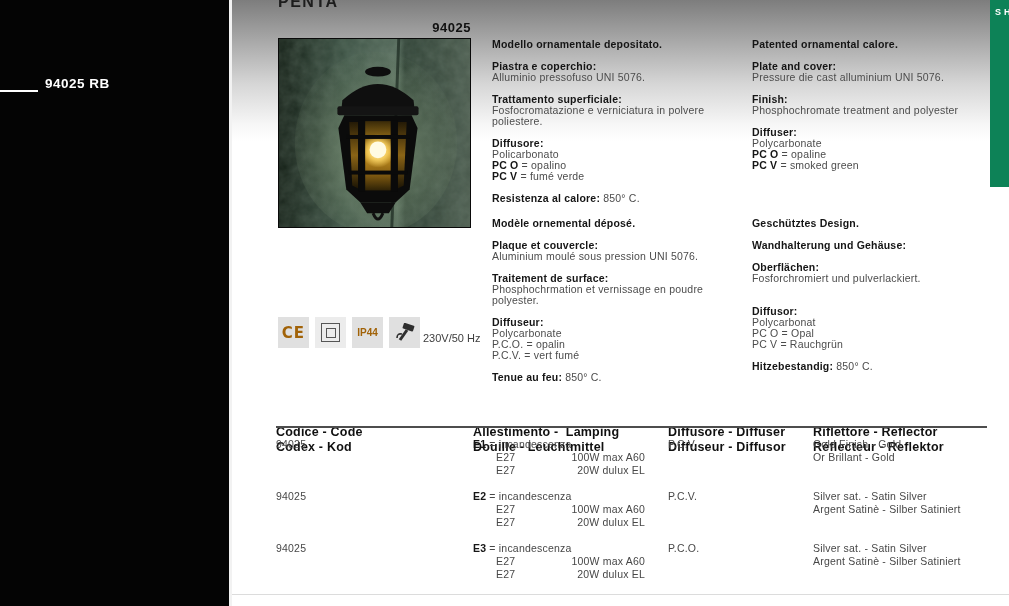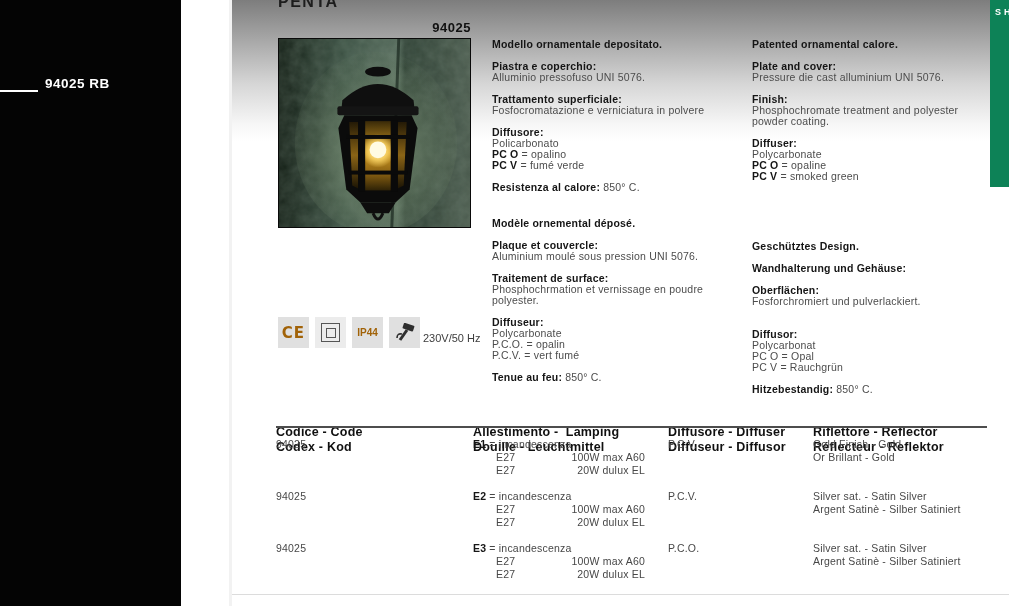--- a/index.html
+++ b/index.html
@@ -1,21 +1,21 @@
 <!DOCTYPE html>
 <html><head>
 <meta charset="utf-8">
 <style>
   * { margin:0; padding:0; box-sizing:border-box; }
   html,body { width:1009px; height:606px; overflow:hidden; background:#fff;
     font-family:"Liberation Sans", sans-serif; }
   .page { position:relative; width:1009px; height:606px; }
 
   
-  .sidebar { position:absolute; left:0; top:0; width:181px; height:606px; background:#040404; }
+  .sidebar { position:absolute; left:0; top:0; width:229px; height:606px; background:#040404; }
   .sidebar-rule { position:absolute; left:0; top:90px; width:38px; height:2px; background:#fff; }
   .sidebar-code { position:absolute; left:45px; top:76px; color:#fff; font-weight:bold;
     font-size:13.5px; letter-spacing:0.5px; }
   .sidebar-edge { position:absolute; left:229px; top:0; width:3px; height:606px; background:#f2f2f2; }
 
   
   .content { position:absolute; left:232px; top:0; width:777px; height:442px;
     background:linear-gradient(to bottom,#7d7d7d 0%,#a7a7a7 9%,#d6d6d6 19%,#f6f6f6 28%,#ffffff 32%); }
 
   .page-title { position:absolute; left:46px; top:-7px; font-size:16px; font-weight:bold;
@@ -33,21 +33,21 @@
   .side-tab span { position:absolute; left:5px; top:7px; color:#fff; font-weight:bold;
     font-size:9px; letter-spacing:3px; white-space:nowrap; }
 
   
   .spec-col { position:absolute; width:250px; font-size:10.5px; line-height:11px;
     color:#4c4c4c; letter-spacing:0.2px; }
   .spec-col strong { color:#151515; }
   .spec-it { left:260px; top:39px; }
   .spec-en { left:520px; top:39px; width:245px; }
   .spec-fr { left:260px; top:218px; }
-  .spec-de { left:520px; top:218px; width:245px;margin-top:23px; }
+  .spec-de { left:520px; top:218px; width:245px; }
   .para { margin-bottom:11px; }
   .spec-de .para:nth-child(4) { margin-top:22px; }
 
   
   .certs { position:absolute; left:46px; top:317px; height:31px; }
   .cert-box { position:absolute; top:0; width:31px; height:31px; background:#e0e0e0;
     display:flex; align-items:center; justify-content:center; color:#a16207; }
   .cert-ce { left:0; font-size:15px; font-weight:bold; letter-spacing:1px; font-family:"DejaVu Sans",sans-serif; }
   .cert-class2 { left:37px; background:#ececec; }
   .cert-class2 .sq-outer { width:19px; height:19px; border:1.5px solid #555;
@@ -158,20 +158,21 @@
         <div class="para">
           <div><strong>Modello ornamentale depositato.</strong></div>
         </div>
         <div class="para">
           <div><strong>Piastra e coperchio:</strong></div>
           <div>Alluminio pressofuso UNI 5076.</div>
         </div>
         <div class="para">
           <div><strong>Trattamento superficiale:</strong></div>
           <div>Fosfocromatazione e verniciatura in polvere</div>
+          <div>poliestere.</div>
         </div>
         <div class="para">
           <div><strong>Diffusore:</strong></div>
           <div>Policarbonato</div>
           <div><strong>PC O</strong> = opalino</div>
           <div><strong>PC V</strong> = fumé verde</div>
         </div>
         <div class="para">
           <div><strong>Resistenza al calore:</strong> 850° C.</div>
         </div>
@@ -180,21 +181,20 @@
         <div class="para">
           <div><strong>Patented ornamental calore.</strong></div>
         </div>
         <div class="para">
           <div><strong>Plate and cover:</strong></div>
           <div>Pressure die cast alluminium UNI 5076.</div>
         </div>
         <div class="para">
           <div><strong>Finish:</strong></div>
           <div>Phosphochromate treatment and polyester</div>
-          <div>powder coating.</div>
         </div>
         <div class="para">
           <div><strong>Diffuser:</strong></div>
           <div>Polycarbonate</div>
           <div><strong>PC O</strong> = opaline</div>
           <div><strong>PC V</strong> = smoked green</div>
         </div>
       </div>
     <div class="spec-col spec-fr">
         <div class="para">

